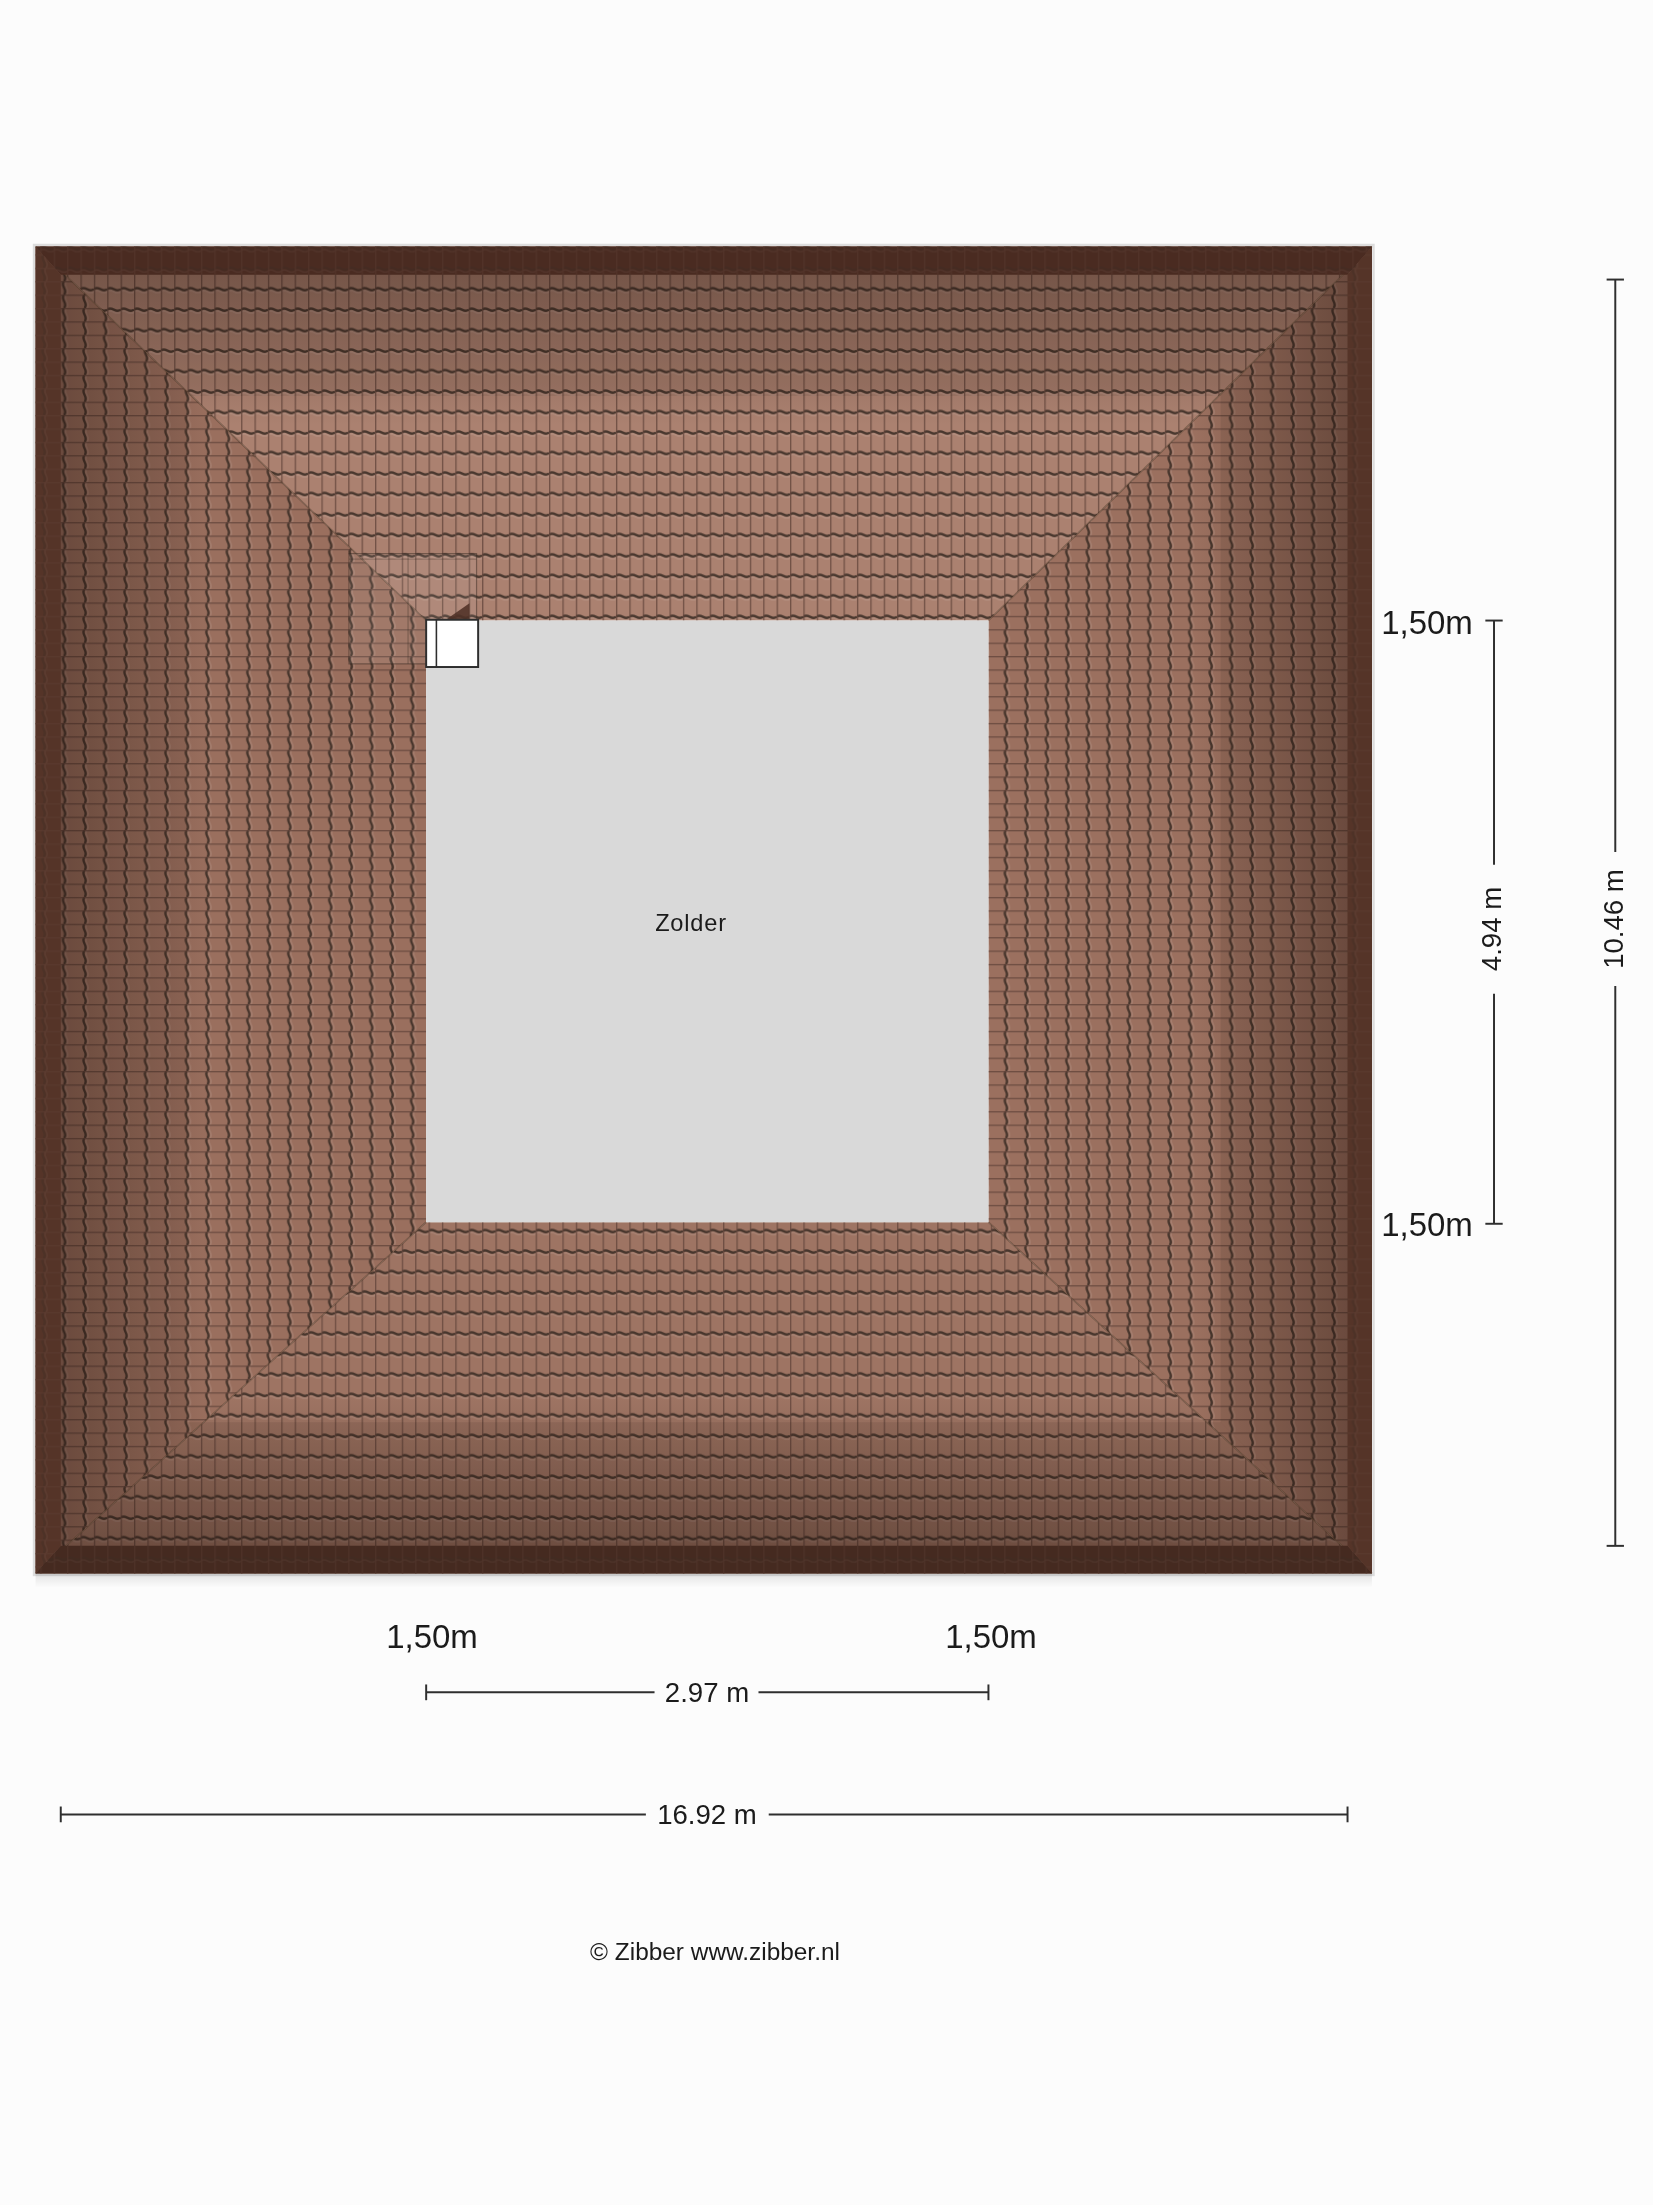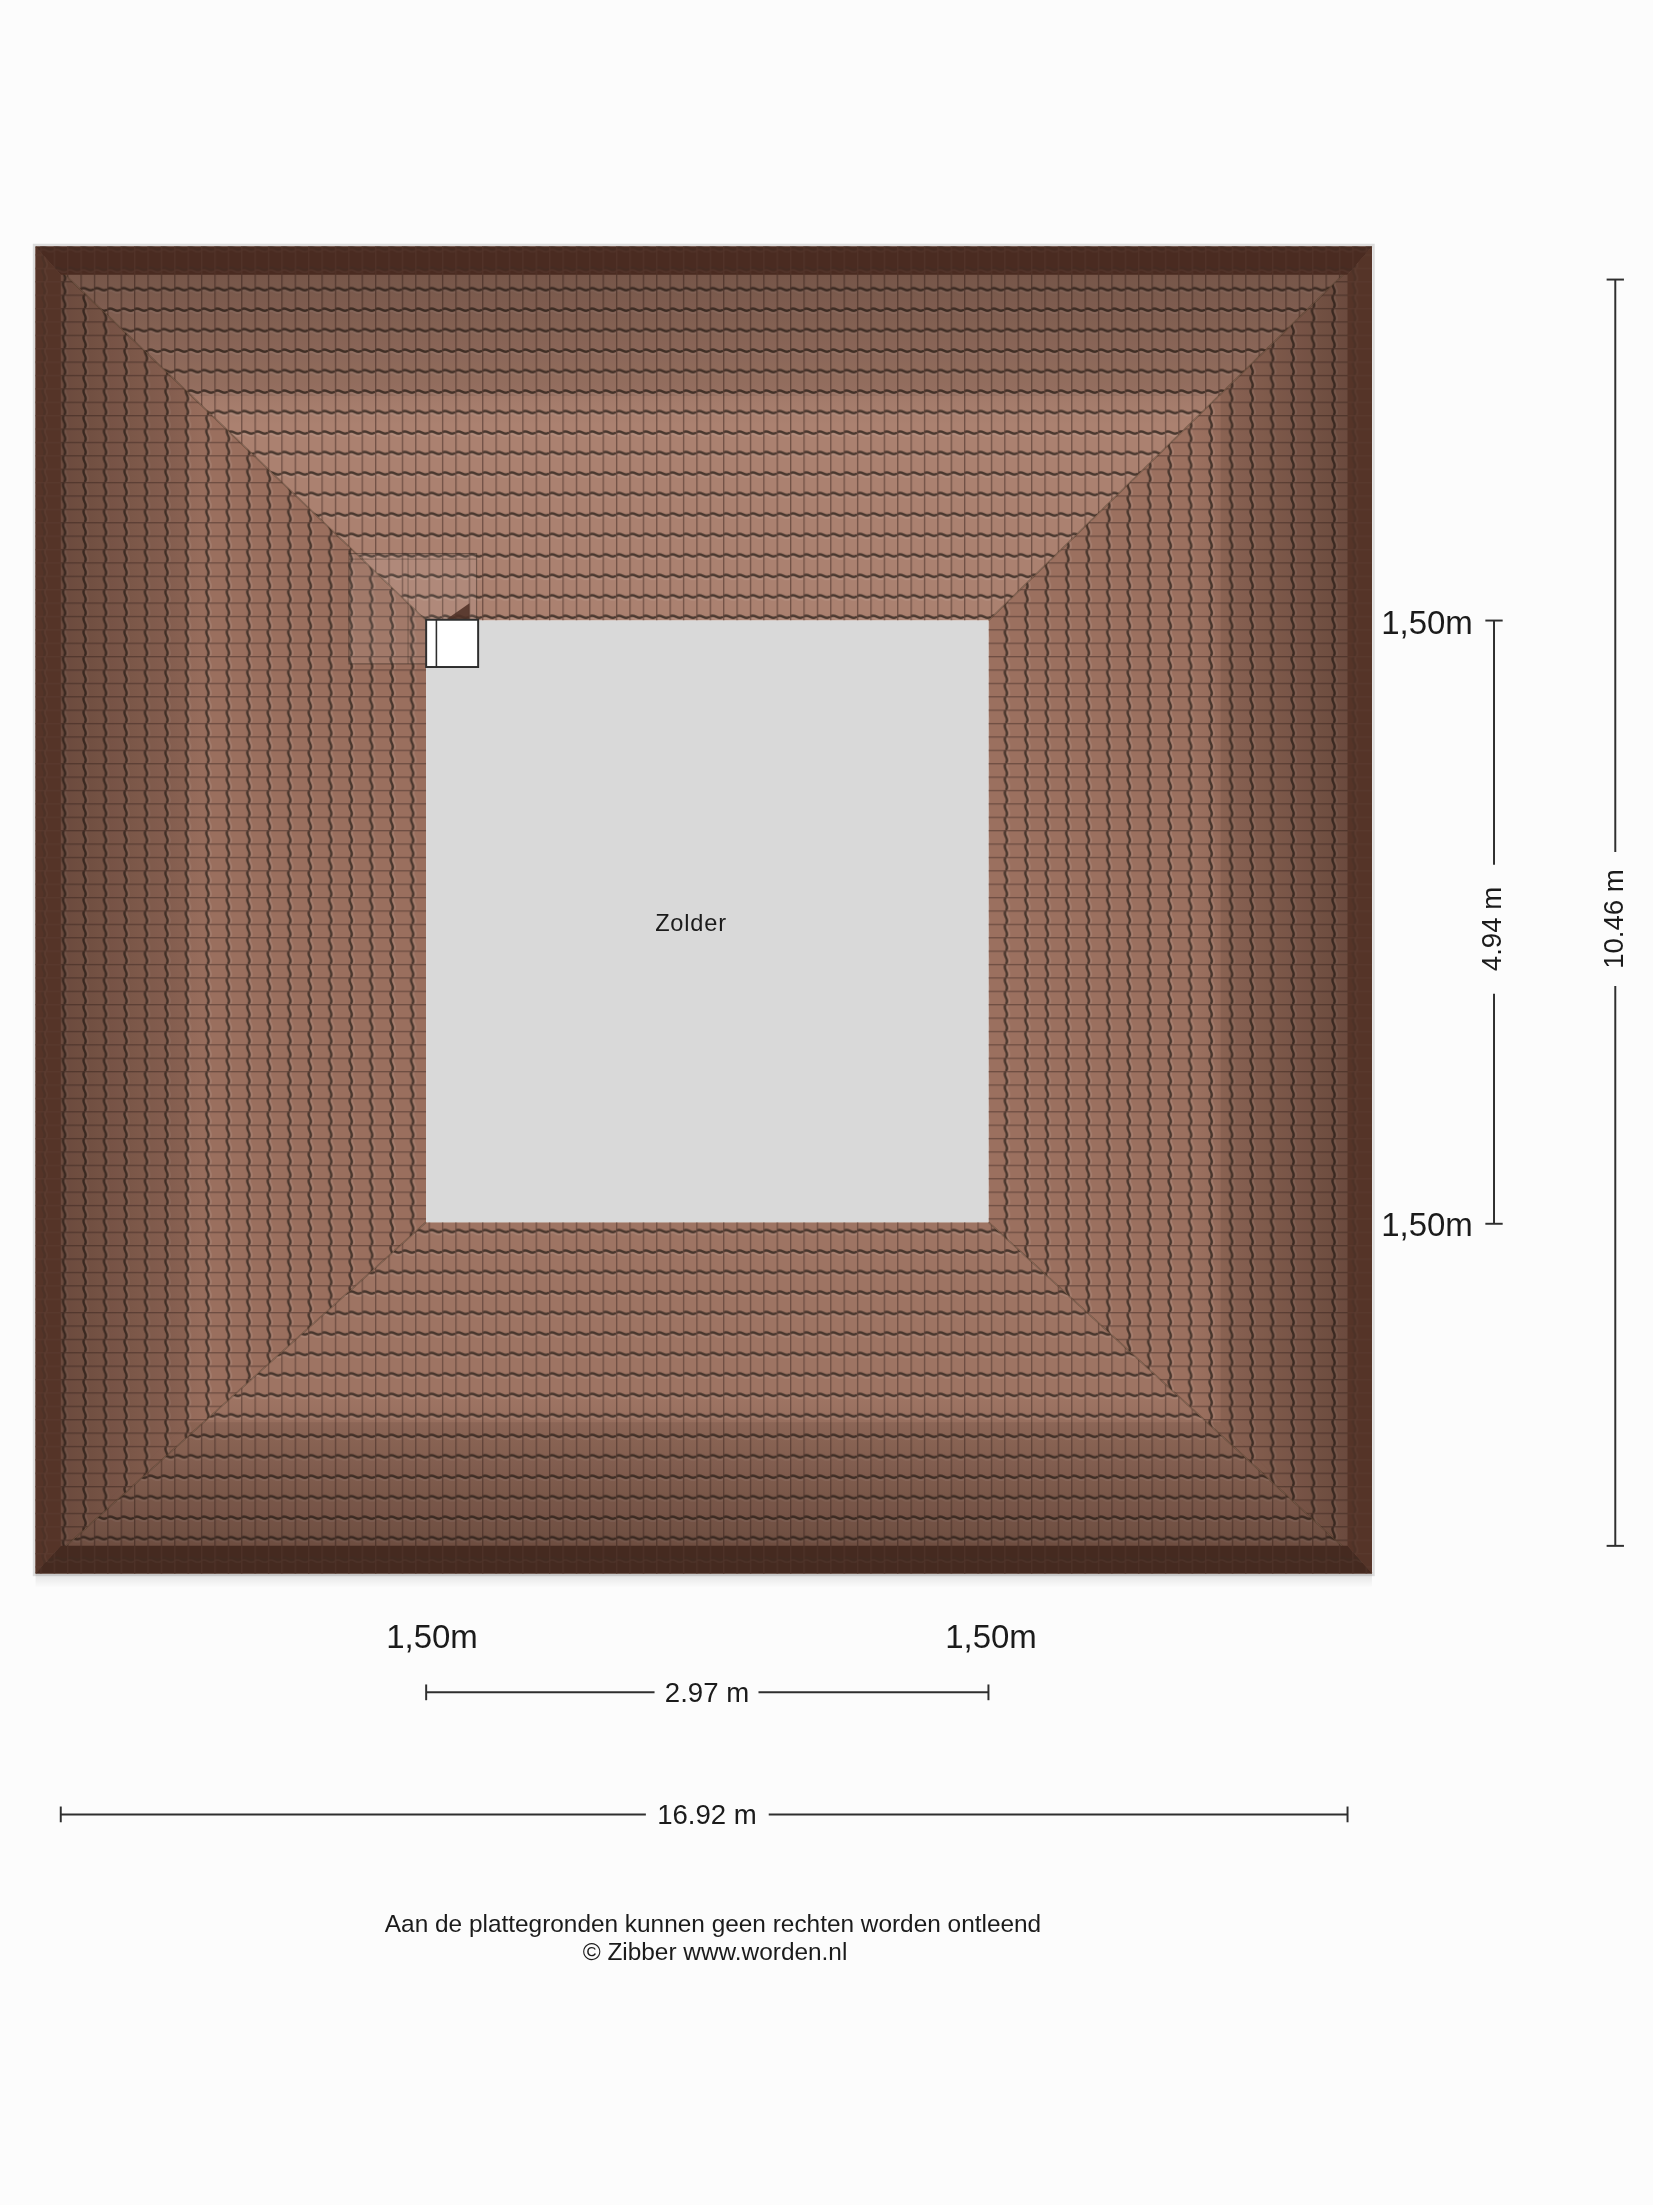--- a/index.html
+++ b/index.html
@@ -176,17 +176,16 @@
   <div class="lbl rot dim-label" style="left:1492px; top:929px;">4.94 m</div>
   <div class="lbl rot dim-label" style="left:1614px; top:919px;">10.46 m</div>
   <div class="lbl dim-label" style="left:707px; top:1693px;">2.97 m</div>
   <div class="lbl dim-label" style="left:707px; top:1815px;">16.92 m</div>
 
   <div class="lbl marker-label" style="left:1427px; top:622px;">1,50m</div>
   <div class="lbl marker-label" style="left:1427px; top:1224px;">1,50m</div>
   <div class="lbl marker-label" style="left:432px; top:1636px;">1,50m</div>
   <div class="lbl marker-label" style="left:991px; top:1636px;">1,50m</div>
 
-  <div class="lbl footer-line" style="left:713px; top:1924px;">Aan de plattegronden kunnen geen rechten worden ontleend</div>
-  <div class="lbl footer-line" style="left:715px; top:1952px;">© Zibber www.worden.nl</div>
+  <div class="lbl footer-line" style="left:715px; top:1952px;">© Zibber www.zibber.nl</div>
 
 </div>
 
 
 </body></html>

